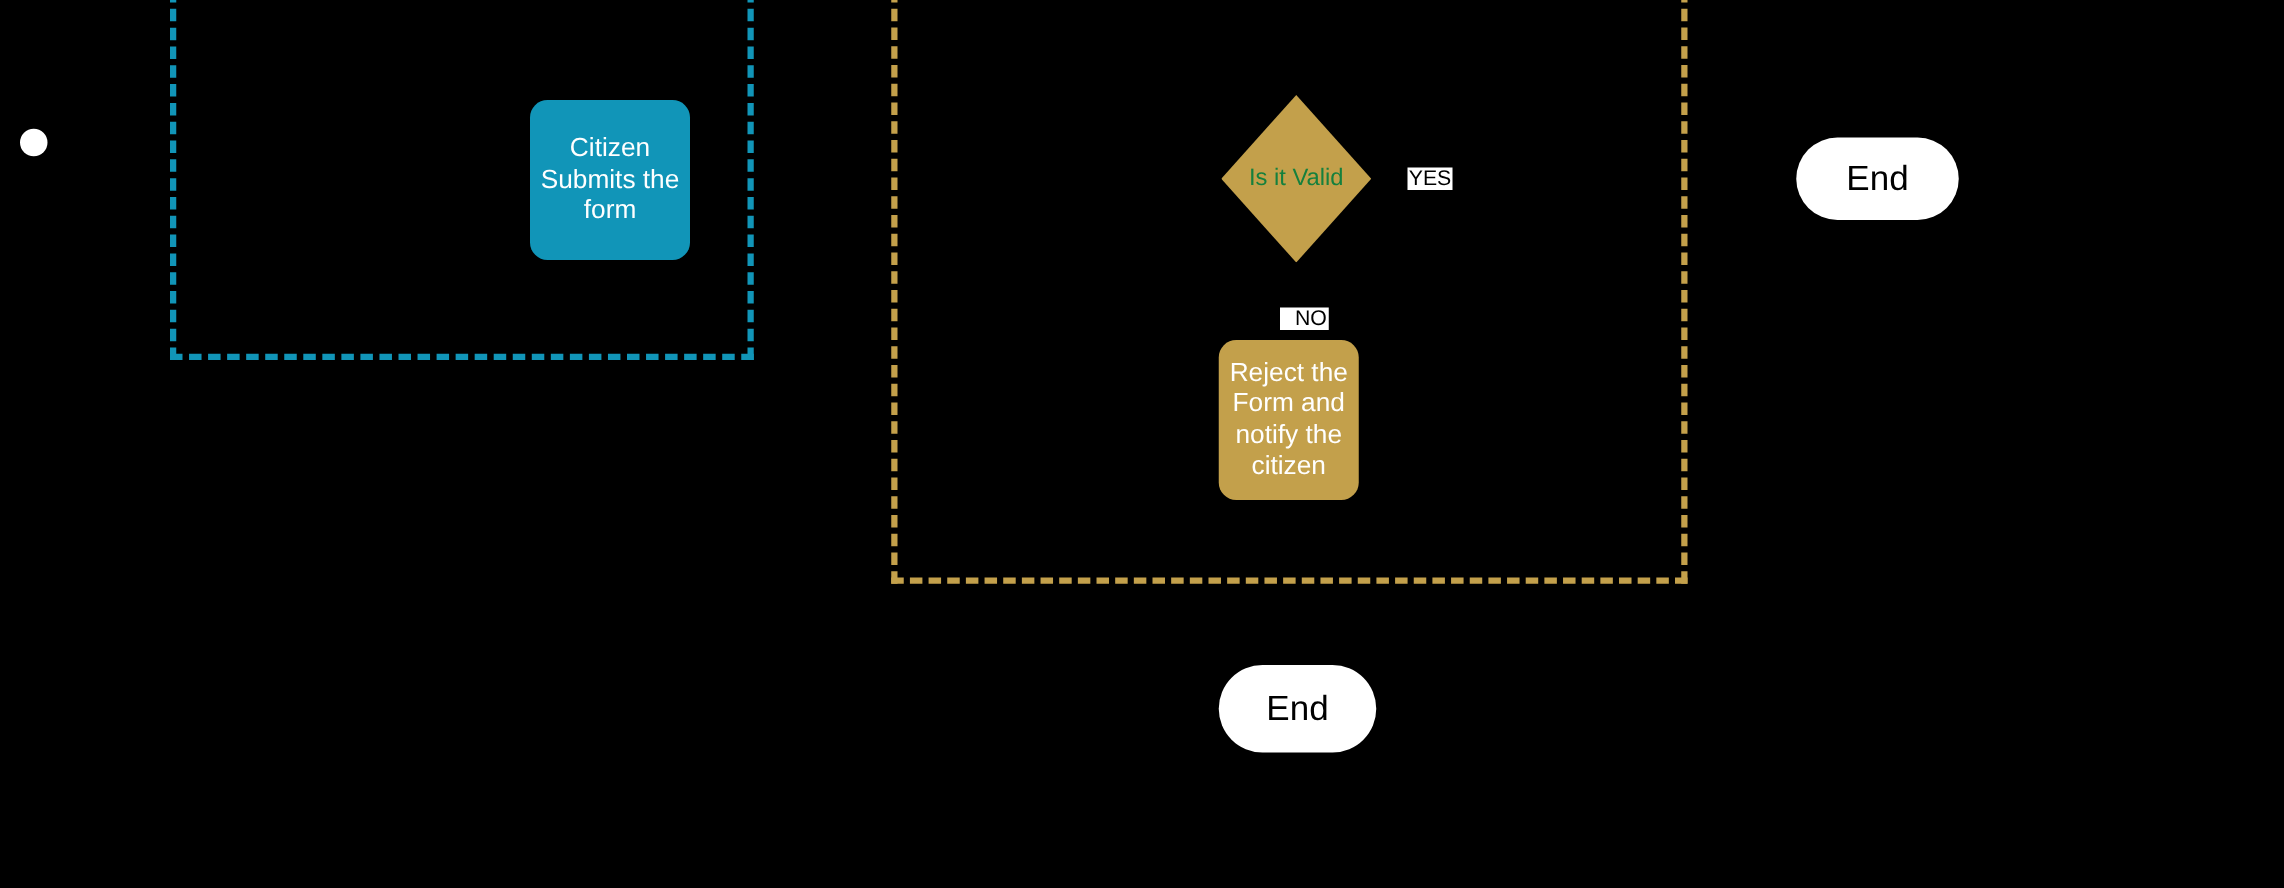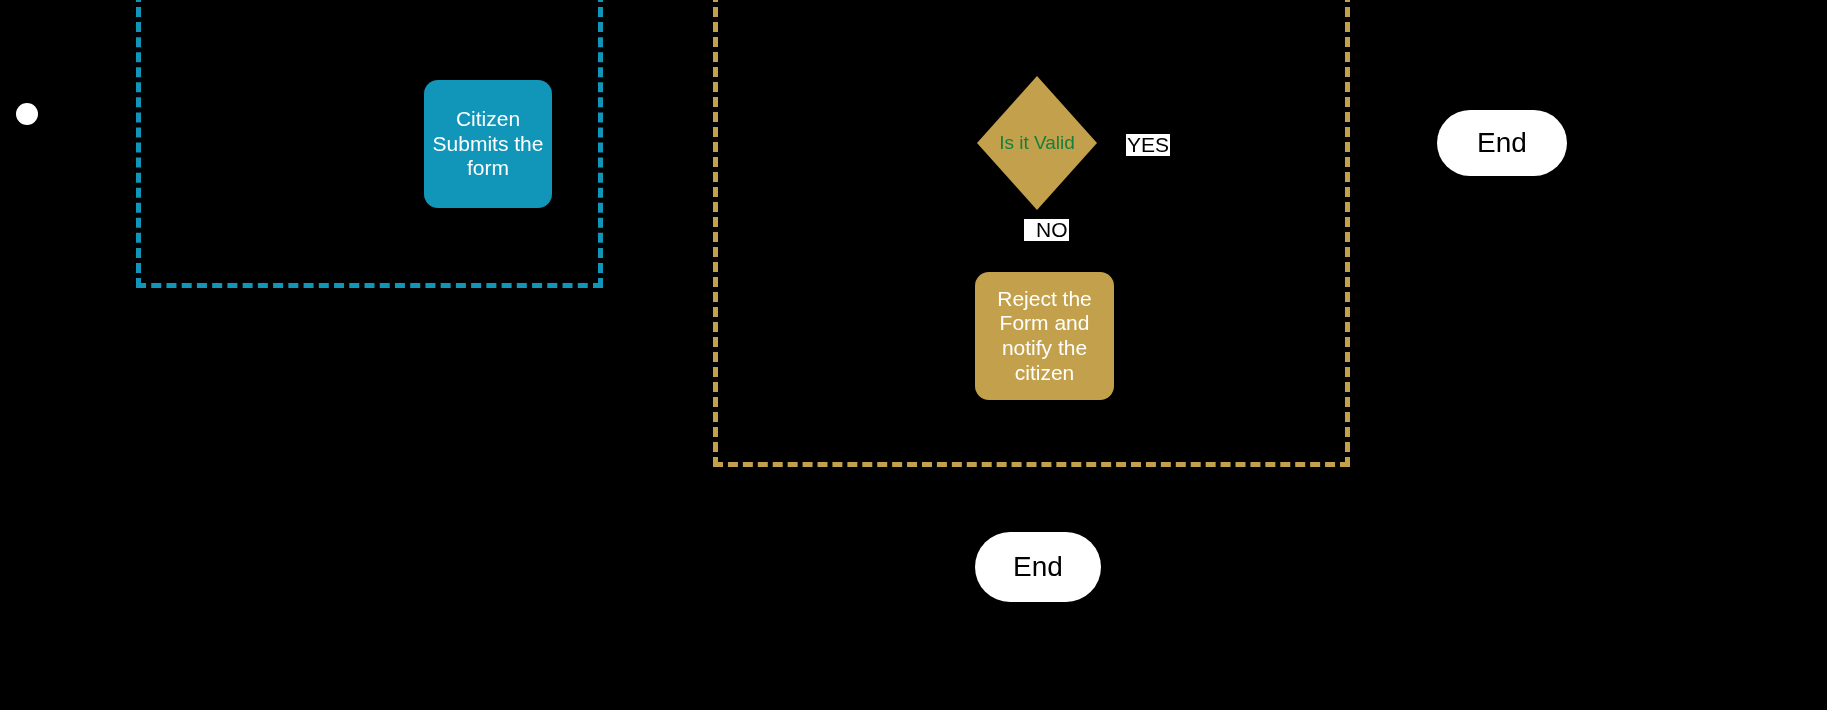--- a/index.html
+++ b/index.html
@@ -65,21 +65,21 @@
     padding: 4px 8px;
     border-radius: 14px;
   }
   .node.teal { background: #1195B8; }
   .node.gold { background: #C3A04B; }
 
   .n-fill    { left: 190px;  top: 80px;  width: 127px; height: 128px; }
   .n-submit  { left: 424px;  top: 80px;  width: 128px; height: 128px; }
   .n-auditor { left: 763px;  top: 80px;  width: 126px; height: 128px; }
   .n-confirm { left: 1193px; top: 80px;  width: 129px; height: 128px; }
-  .n-reject  { left: 975px;  top: 272px; width: 139px; height: 128px; }
+  .n-reject  { left: 975px;  top: 272px; width: 112px; height: 128px; }
 
   
   .diamond-wrap {
     position: absolute;
     left: 977px;
     top: 76px;
     width: 120px;
     height: 134px;
   }
   .diamond-shape {
@@ -97,27 +97,27 @@
     color: #15803d;
     font-size: 19px;
     text-align: center;
   }
 
   
   .edge-label {
     position: absolute;
     background: #FFFFFF;
     color: #000000;
-    font-size: 21px;
+    font-size: 17px;
     line-height: 1.05;
     padding: 0 1px;
     white-space: nowrap;
   }
   .lbl-yes { left: 1126px; top: 134px; }
-  .lbl-no  { left: 1024px; top: 219px; padding-left: 12px; }
+  .lbl-no  { left: 1024px; top: 246px; padding-left: 12px; }
 
   
   .pill {
     position: absolute;
     box-sizing: border-box;
     display: flex;
     align-items: center;
     justify-content: center;
     background: #FFFFFF;
     color: #000000;

